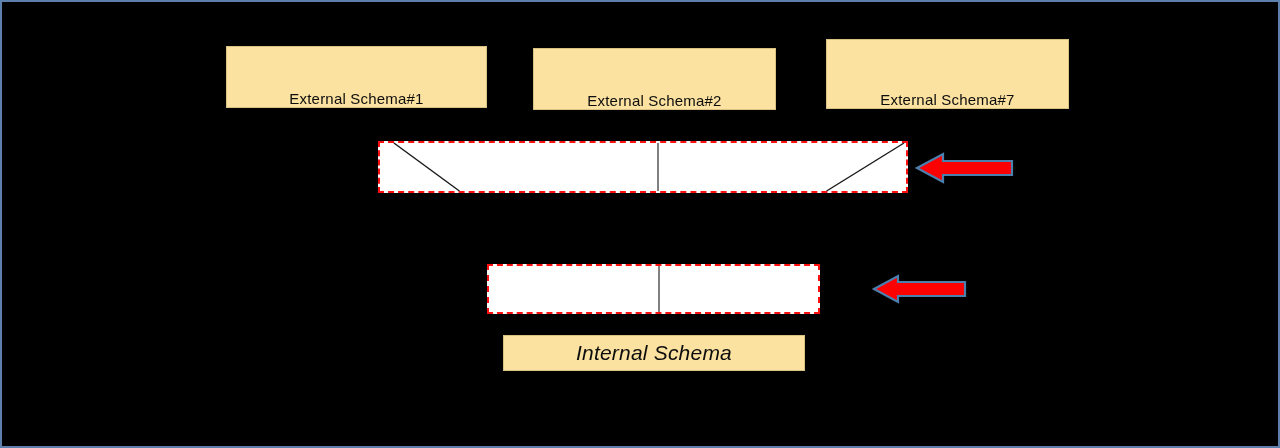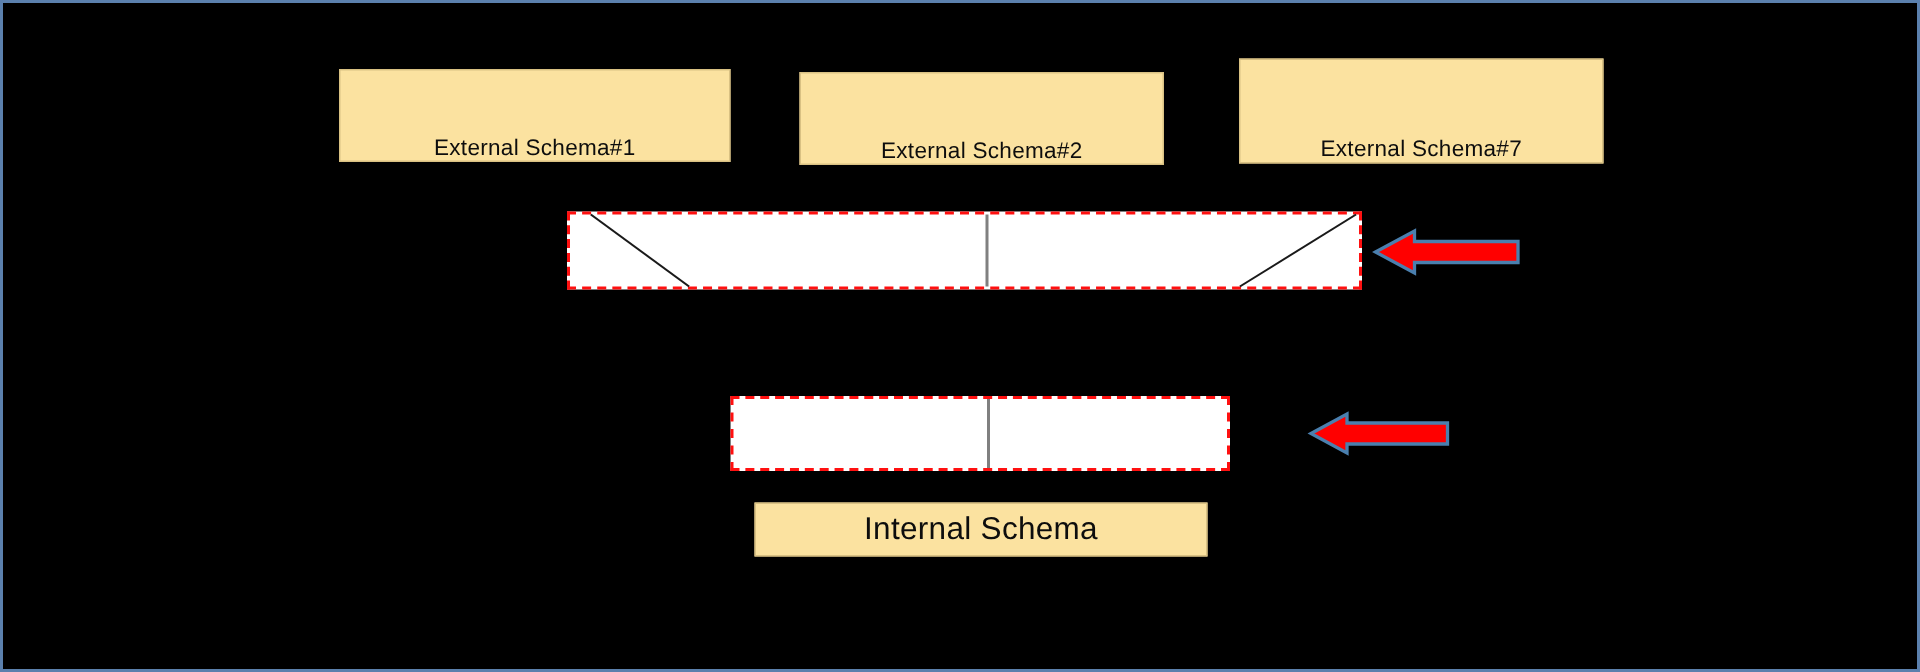--- a/index.html
+++ b/index.html
@@ -95,17 +95,17 @@
 
 
   <div class="level-rect" style="left:485px; top:262px; width:333px; height:50px;">
     <div class="divider" style="left:169px;"></div>
   </div>
 
   <svg class="arrow" style="left:872px; top:272px;" width="92" height="30" viewBox="0 0 92 30">
     <polygon points="0,15 24,2 24,8 91,8 91,22 24,22 24,28" fill="#ff0000" stroke="#4a7fae" stroke-width="2.2" stroke-linejoin="miter"></polygon>
   </svg>
 
-  <div class="schema-box" style="left:501px; top:333px; width:302px; height:36px;">
+  <div class="schema-box" style="left:501px; top:333px; width:302px; height:36px;font-style:italic;">
     <span>Internal Schema</span>
   </div>
 
 </div>
 
 </body></html>

